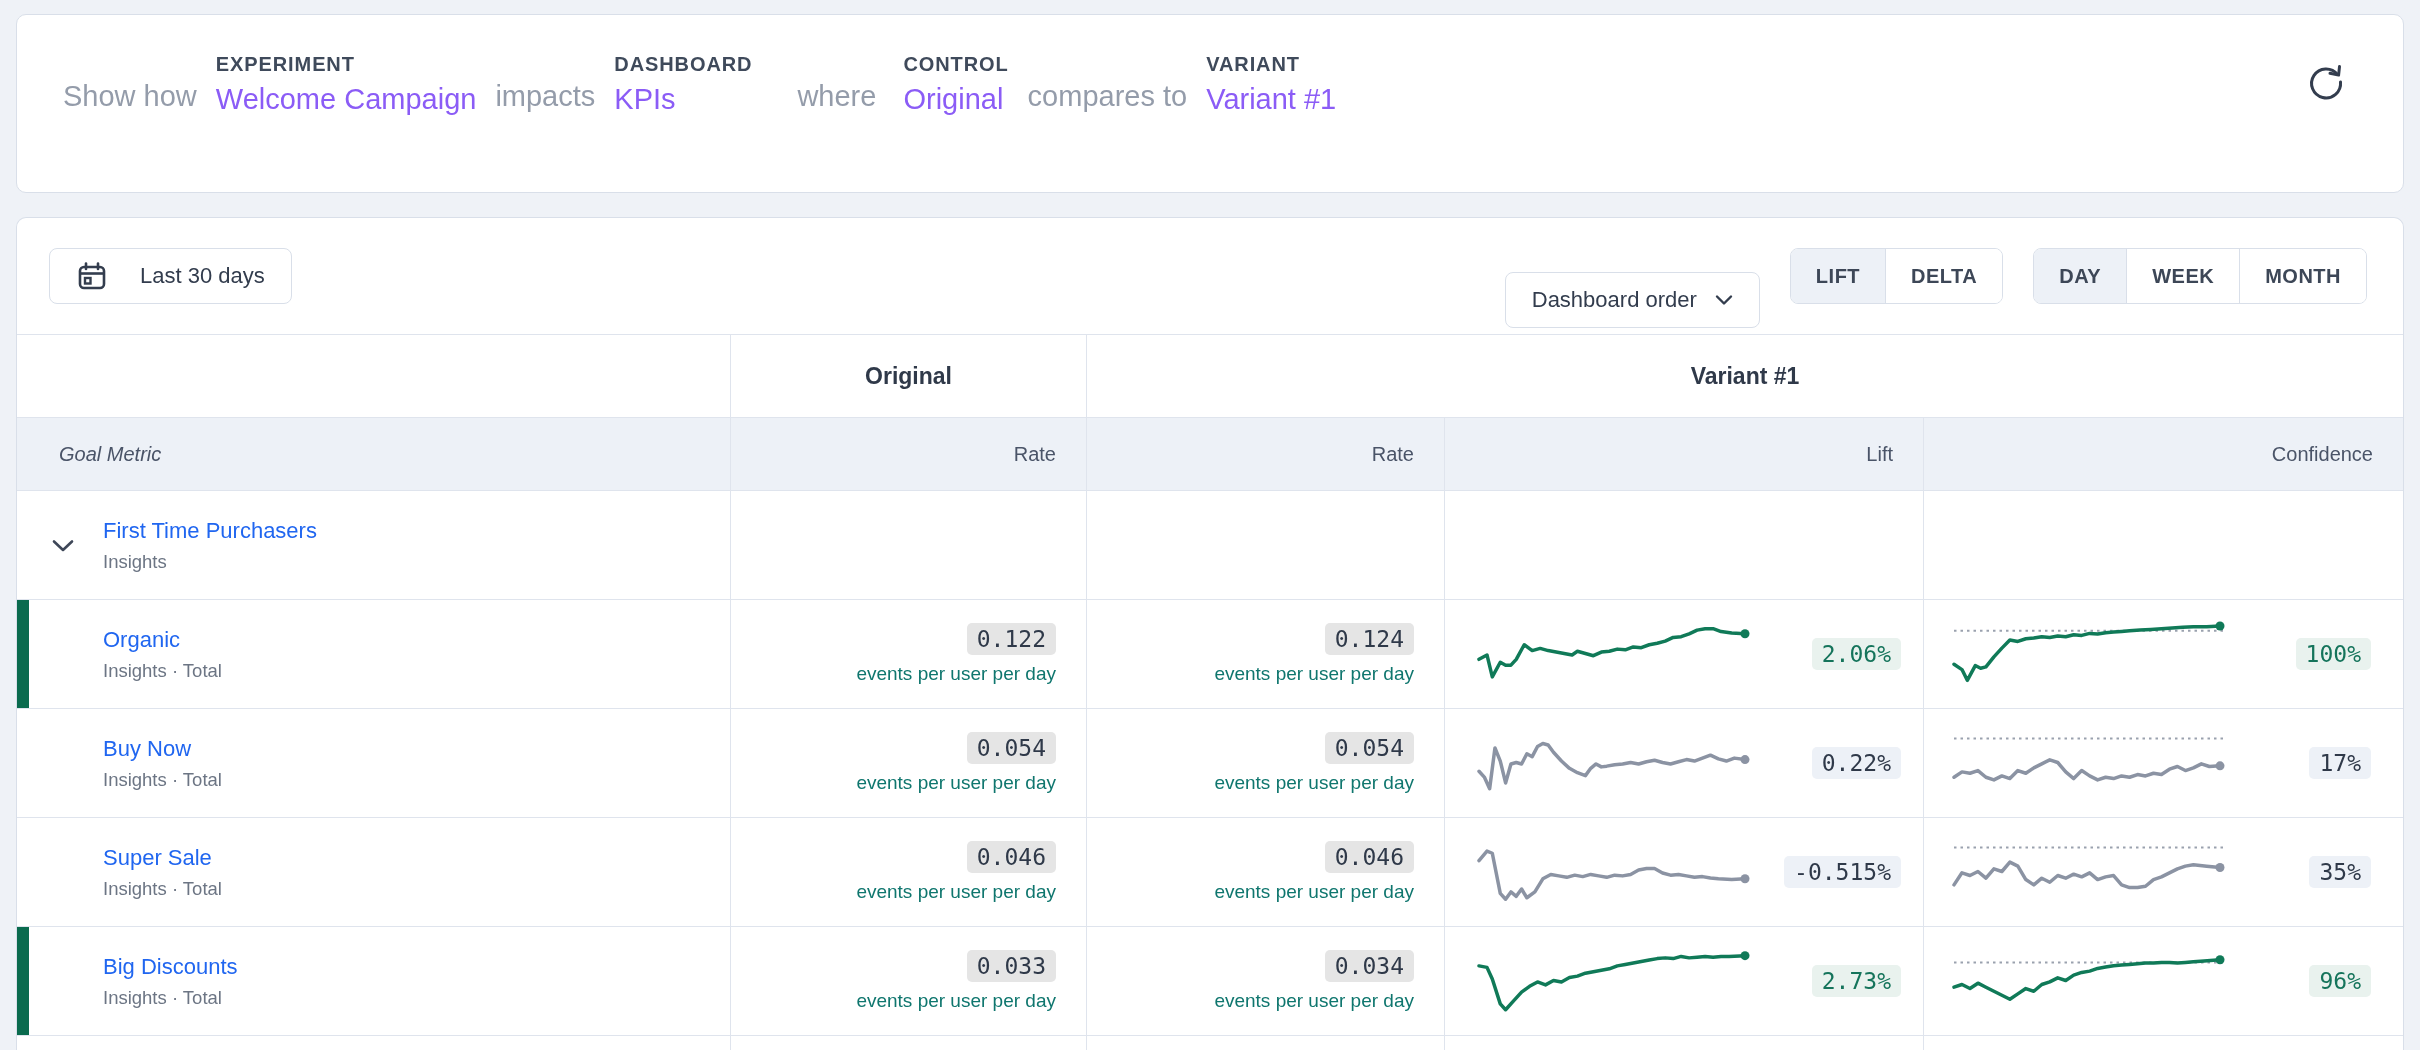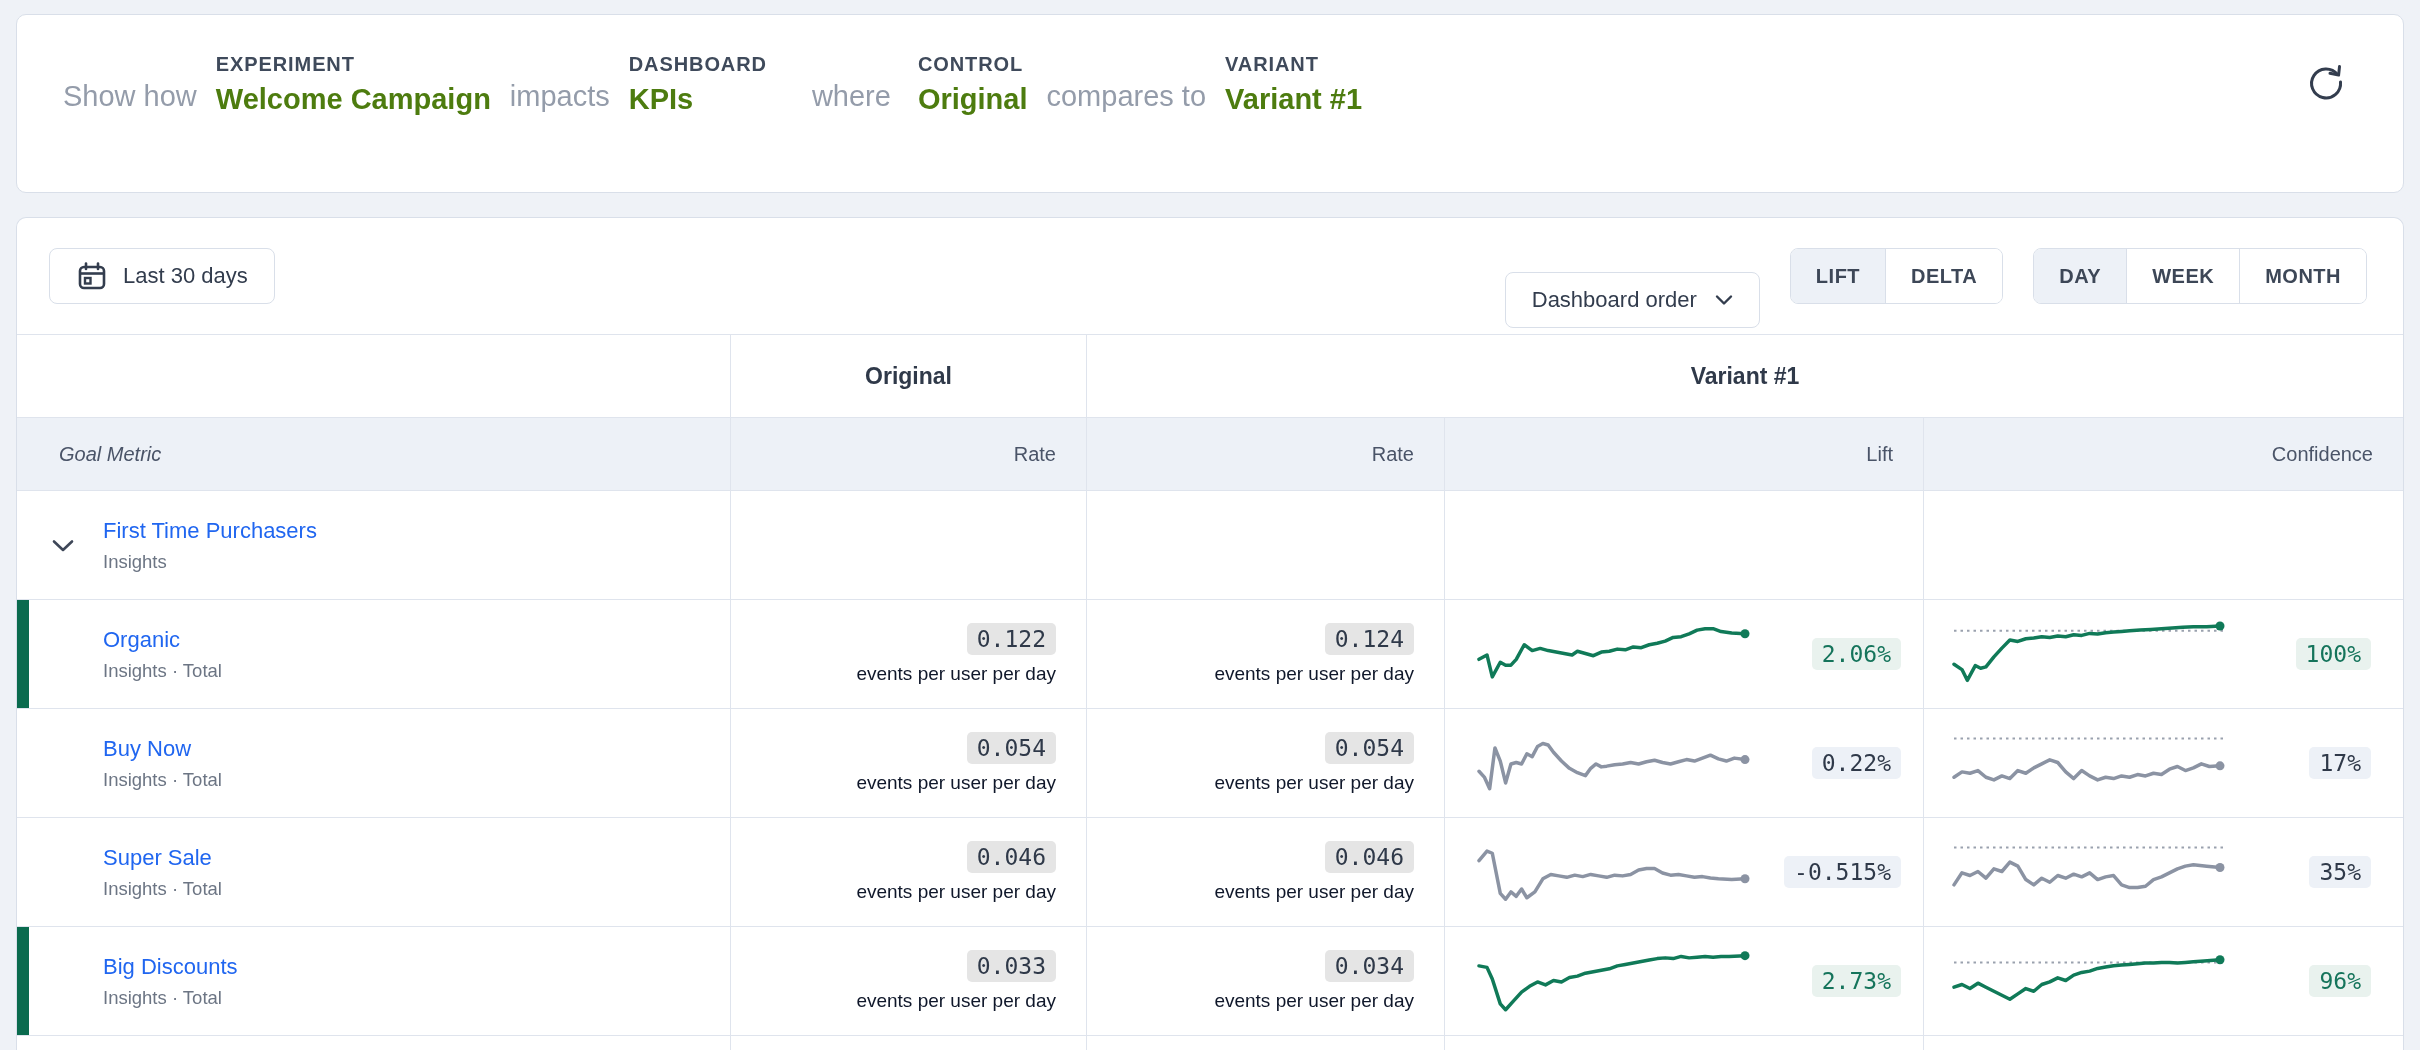--- a/index.html
+++ b/index.html
@@ -19,33 +19,33 @@
   .header-card{top:14px;height:179px;}
   .sentence{
     position:absolute;left:46px;top:38px;
     display:flex;align-items:flex-end;gap:19px;
     white-space:nowrap;
   }
   .connector{font-size:29px;color:#949caa;font-weight:500;padding-bottom:3px;}
   .connector.wide{margin-left:26px;margin-right:8px;}
   .param{display:flex;flex-direction:column;gap:7px;}
   .param-label{font-size:20px;font-weight:700;letter-spacing:.9px;color:#3f4a5b;}
-  .param-value{font-size:29px;font-weight:700;color:#4d7c0f;}
+  .param-value{font-size:29px;font-weight:400;color:#8b5cf6;}
   .refresh-btn{
     position:absolute;right:54px;top:44px;width:46px;height:46px;
     background:none;border:none;cursor:pointer;padding:0;
   }
   
   .table-card{top:217px;height:860px;border-bottom:none;border-bottom-left-radius:0;border-bottom-right-radius:0;}
   .toolbar{
     height:116px;display:flex;align-items:center;justify-content:space-between;
     padding:0 36px 0 32px;box-sizing:border-box;
   }
   .btn{
-    display:flex;align-items:center;gap:15px;height:56px;
+    display:flex;align-items:center;gap:32px;height:56px;
     background:#fff;border:1px solid #d9dfe9;border-radius:8px;
     font-family:"Liberation Sans",sans-serif;font-size:22px;color:#323c4d;
     padding:0 26px;cursor:pointer;
   }
   .date-btn{font-weight:500;}
   .toolbar-right{display:flex;align-items:center;gap:30px;}
   .order-btn{gap:18px;margin-top:48px;}
   .seg-group{display:flex;border:1px solid #d9dfe9;border-radius:8px;overflow:hidden;height:56px;box-sizing:border-box;}
   .seg{
     display:flex;align-items:center;justify-content:center;
@@ -74,21 +74,21 @@
   .cell-goal{position:relative;display:flex;flex-direction:column;justify-content:center;gap:7px;padding-left:86px;}
   .accent-bar{position:absolute;left:0;top:0;bottom:0;width:12px;}
   .expander{position:absolute;left:34px;top:50%;margin-top:-9px;background:none;border:none;padding:0;cursor:pointer;width:26px;height:20px;}
   .metric-link{font-size:22px;font-weight:500;color:#2066f0;text-decoration:none;width:max-content;}
   .metric-sub{font-size:18.5px;color:#6c7584;}
   .cell-rate{display:flex;flex-direction:column;align-items:flex-end;justify-content:center;gap:8px;padding-right:30px;}
   .chip{
     font-family:"DejaVu Sans Mono",monospace;font-size:23px;
     padding:3px 10px;border-radius:5px;background:#e5e5e5;color:#2f3949;width:max-content;
   }
-  .unit{font-size:19px;color:#0f172a;}
+  .unit{font-size:19px;color:#0f766e;}
   .cell-spark{display:flex;align-items:center;justify-content:space-between;}
   .cell-lift{padding:0 22px 0 30px;}
   .cell-conf{padding:0 32px 0 26px;}
   .chip.pos{background:#e9f2ee;color:#15745b;}
   .chip.neu{background:#edf1f7;color:#2f3949;}
   svg{display:block;}
 </style>
 </head>
 <body>
 

